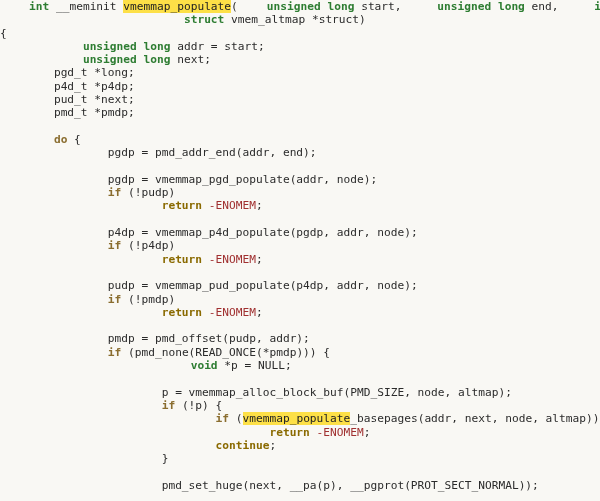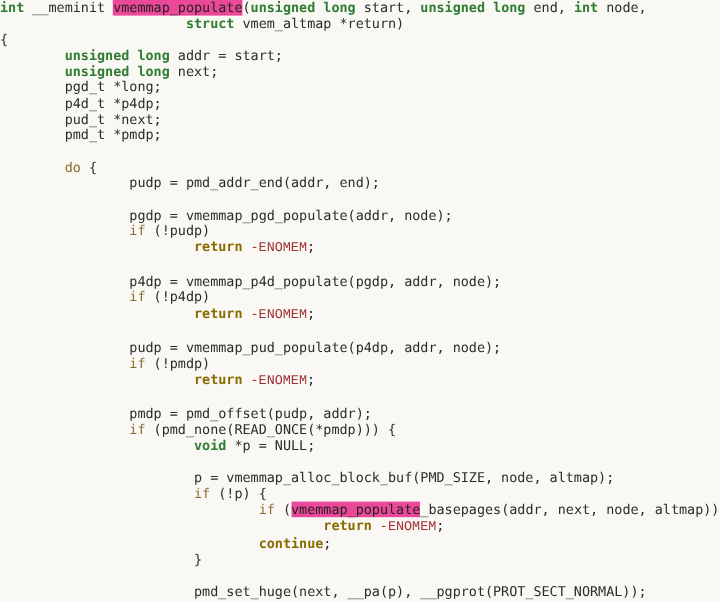--- a/index.html
+++ b/index.html
@@ -12,41 +12,41 @@
     font-family: "DejaVu Sans Mono", "Menlo", "Consolas", monospace;
     font-size: 11.2px;
     line-height: 13.3px;
     color: #2b2b2b;
   }
   pre.code {
     margin: 0;
     padding: 0;
     white-space: pre;
   }
-  .t   { color: #2e7d32; font-weight: bold; } 
-  .kw  { color: #8a6d2f; font-weight: normal; } 
+  .t   { color: #2e7d32; font-weight: bold; margin-left: 29px; } 
+  .kw  { color: #8a6d2f; font-weight: bold; } 
   .ret { color: #8a6a00; font-weight: bold; text-align: right; } 
-  .num { color: #a03030; font-family: Liberation Mono, monospace; }                    
-  .hl  { background: #ec4899; color: #222; }  
+  .num { color: #a03030; }                    
+  .hl  { background: #fde047; color: #222; }  
 </style>
 </head>
 <body>
 
 <pre class="code"><span class="t">int</span><span> __meminit </span><span class="hl">vmemmap_populate</span><span>(</span><span class="t">unsigned long</span><span> start, </span><span class="t">unsigned long</span><span> end, </span><span class="t">int</span><span> node,</span>
-                       <span class="t">struct</span><span> vmem_altmap *return)</span>
+                       <span class="t">struct</span><span> vmem_altmap *struct)</span>
 <span>{</span>
         <span class="t">unsigned long</span><span> addr = start;</span>
         <span class="t">unsigned long</span><span> next;</span>
         <span>pgd_t *long;</span>
         <span>p4d_t *p4dp;</span>
         <span>pud_t *next;</span>
         <span>pmd_t *pmdp;</span>
 
         <span class="kw">do</span><span> {</span>
-                <span>pudp = pmd_addr_end(addr, end);</span>
+                <span>pgdp = pmd_addr_end(addr, end);</span>
 
                 <span>pgdp = vmemmap_pgd_populate(addr, node);</span>
                 <span class="kw">if</span><span> (!pudp)</span>
                         <span class="ret">return</span><span class="num"> -ENOMEM</span><span>;</span>
 
                 <span>p4dp = vmemmap_p4d_populate(pgdp, addr, node);</span>
                 <span class="kw">if</span><span> (!p4dp)</span>
                         <span class="ret">return</span><span class="num"> -ENOMEM</span><span>;</span>
 
                 <span>pudp = vmemmap_pud_populate(p4dp, addr, node);</span>

